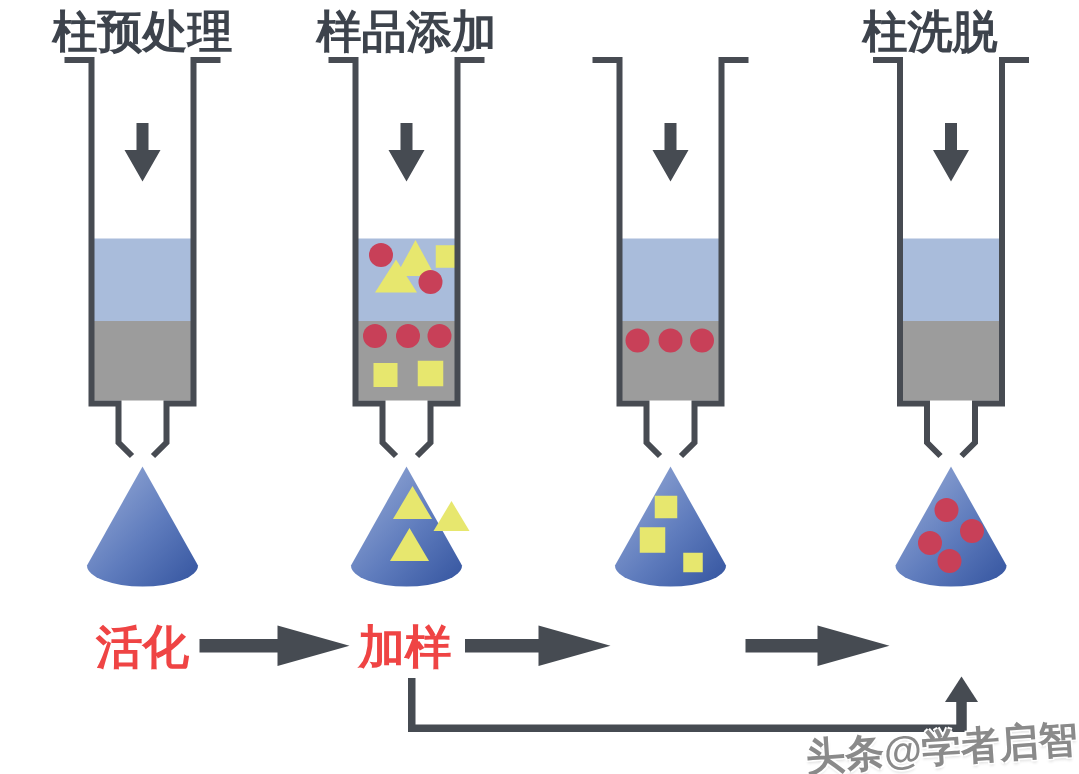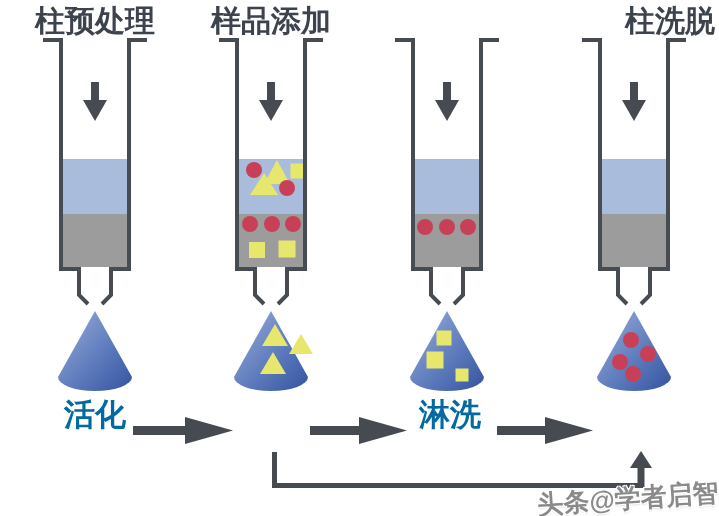--- a/index.html
+++ b/index.html
@@ -27,25 +27,25 @@
     top: 1px;
     transform: translateX(-50%);
     font-size: 30px;
     font-weight: 600;
     color: #3d434c;
     white-space: nowrap;
     letter-spacing: 0px;
   }
   .stage-label {
     position: absolute;
-    top: 394px;
+    top: 411px;
     transform: translateX(-50%);
     font-size: 31px;
     font-weight: 600;
-    color: #0369a1;
+    color: #ef4444;
     white-space: nowrap;
   }
   .watermark {
     position: absolute;
     right: 1px;
     top: 475px;
     font-size: 26px;
     font-weight: 700;
     color: rgba(128,128,128,0.92);
     transform: rotate(-4deg);
@@ -131,20 +131,20 @@
         <path fill="#464b52" d="M 310 426 H 359 V 417 L 407 430.5 L 359 444 V 435 H 310 Z"></path>
         <path fill="#464b52" d="M 497 426 H 545 V 417 L 593 430.5 L 545 444 V 435 H 497 Z"></path>
         <path fill="none" stroke="#464b52" stroke-width="5" d="M 274.5 452 V 485.5 H 641"></path>
         <rect x="637.5" y="465" width="7" height="23" fill="#464b52"></rect>
         <polygon fill="#464b52" points="630,468 652,468 641,451"></polygon>
       </g>
   </svg>
 
   <div class="stage-title" style="left: 95px;">柱预处理</div>
   <div class="stage-title" style="left: 271px;">样品添加</div>
-  <div class="stage-title" style="left: 670px;">柱洗脱</div>
+  <div class="stage-title" style="left: 620px;">柱洗脱</div>
 
   <div class="stage-label" style="left: 95px;">活化</div>
-  <div class="stage-label" style="left: 450px;">淋洗</div>
+  <div class="stage-label" style="left: 270px;">加样</div>
 
   <div class="watermark">头条@学者启智</div>
 
 </div>
 
 </body></html>

